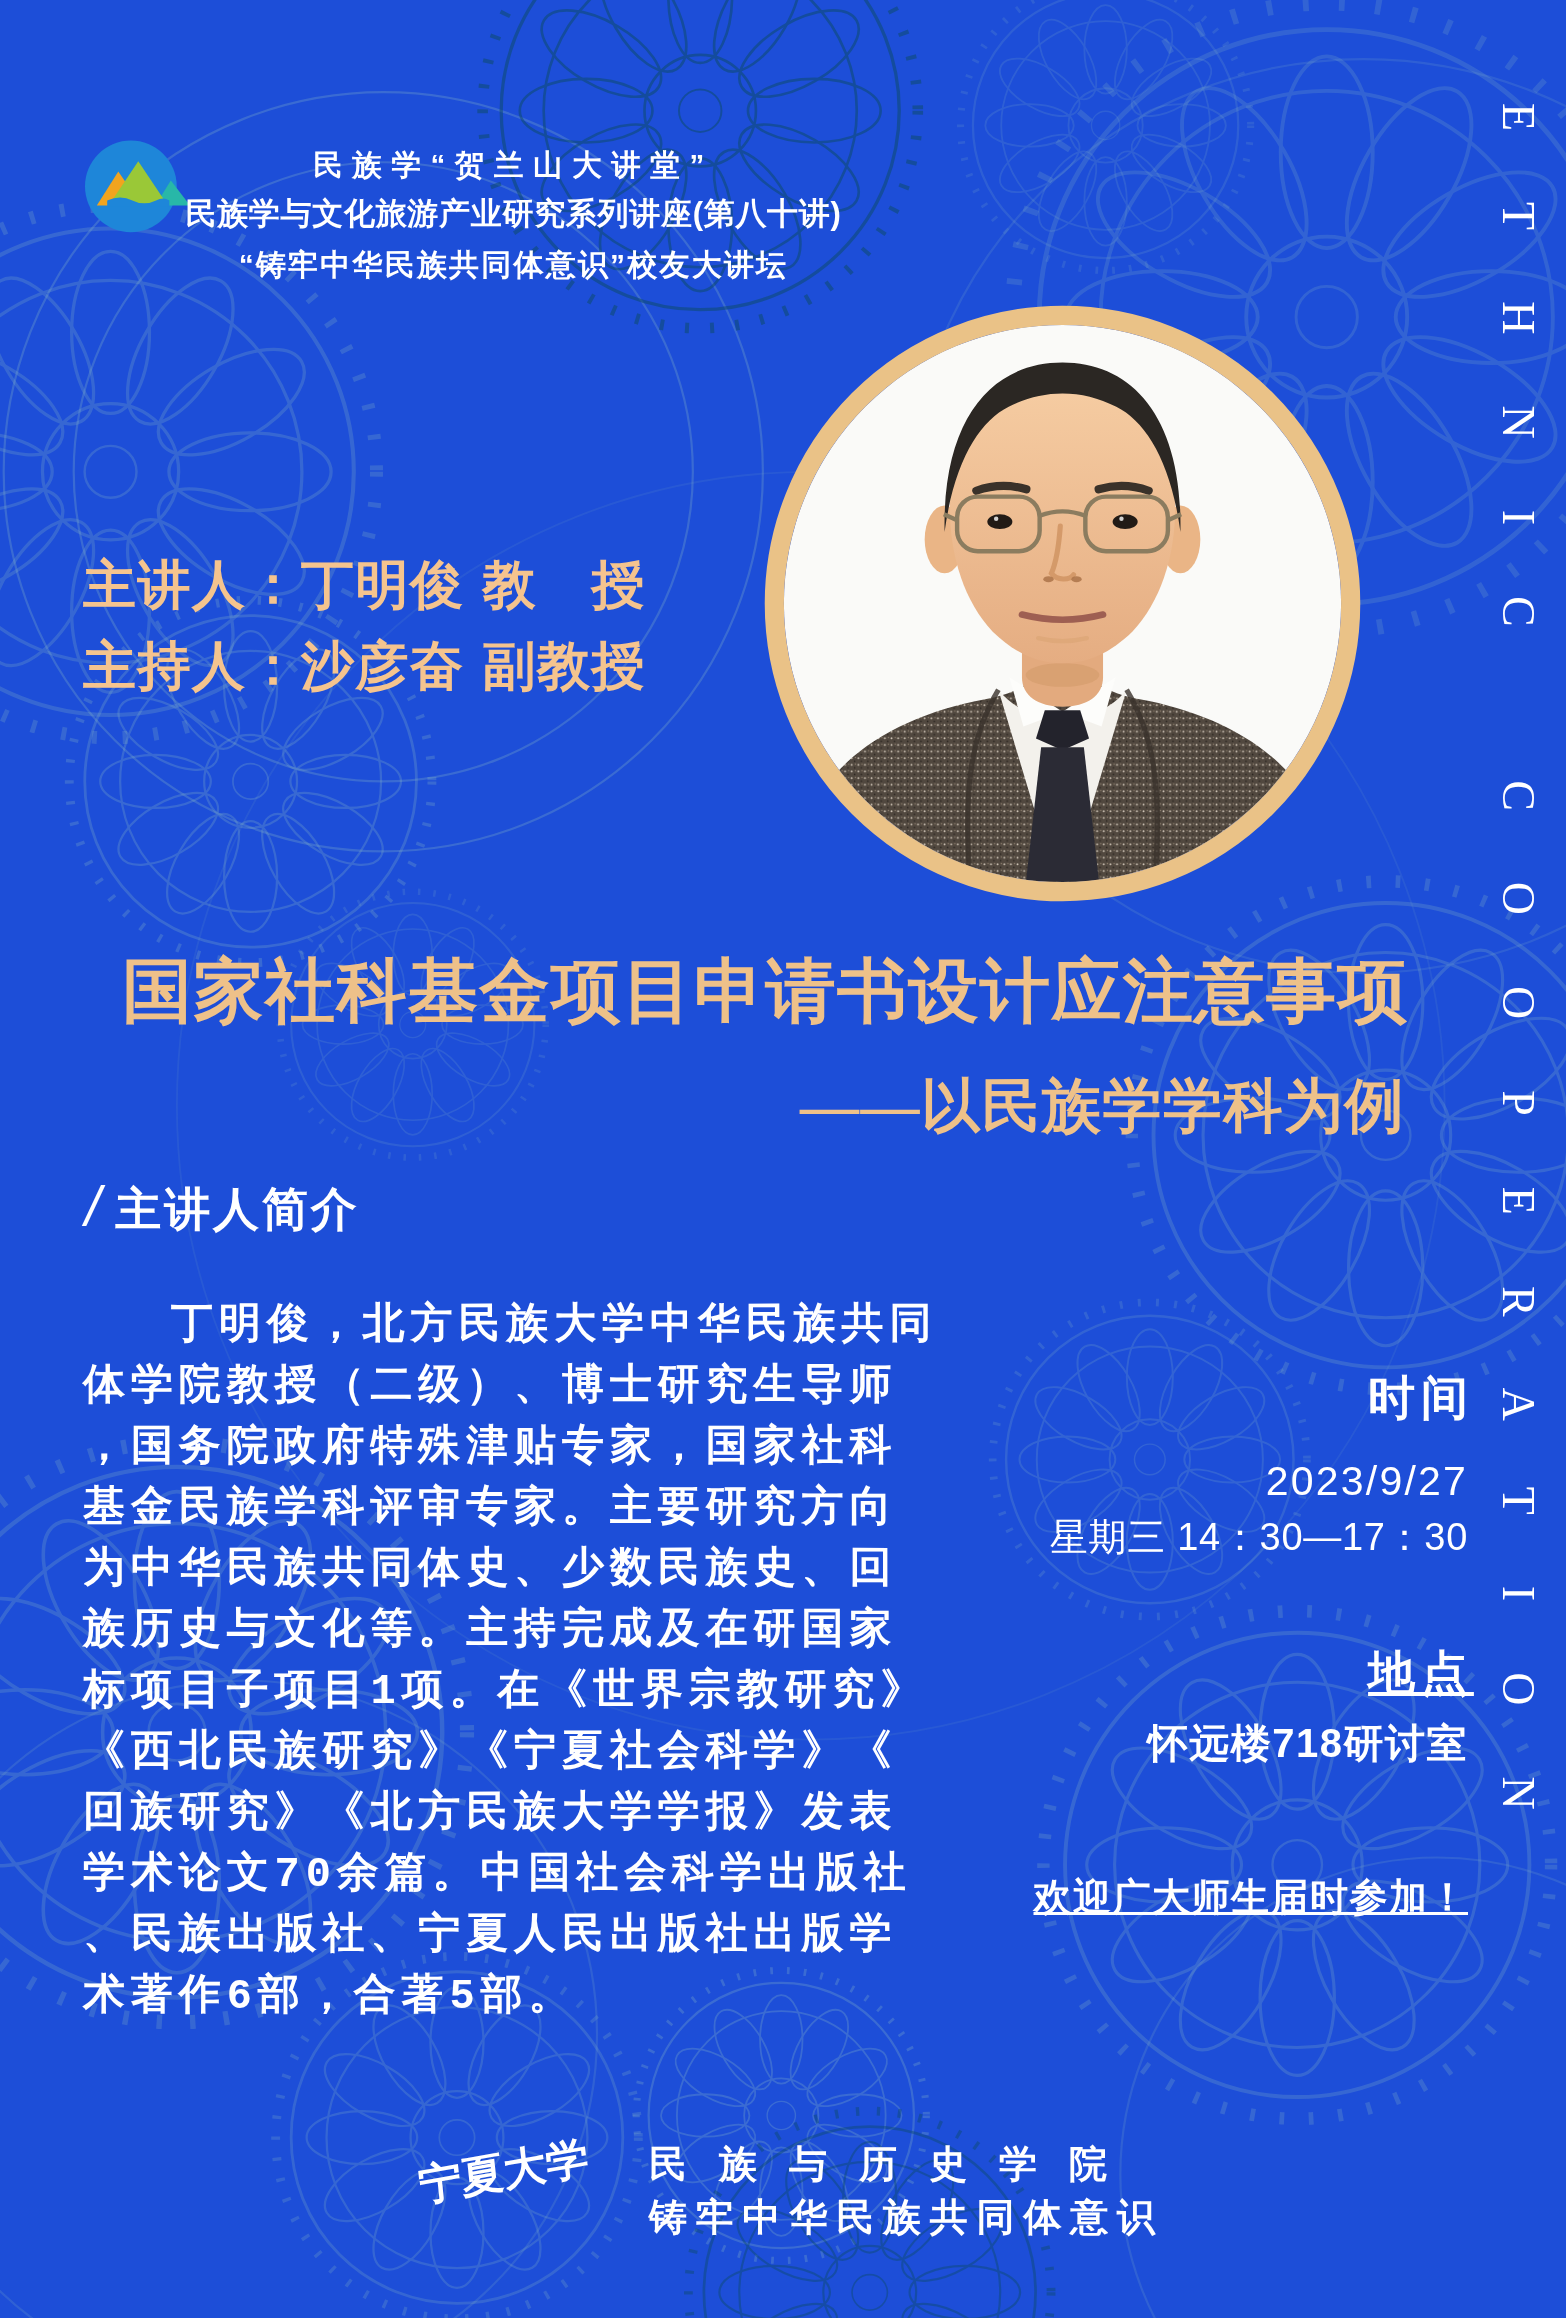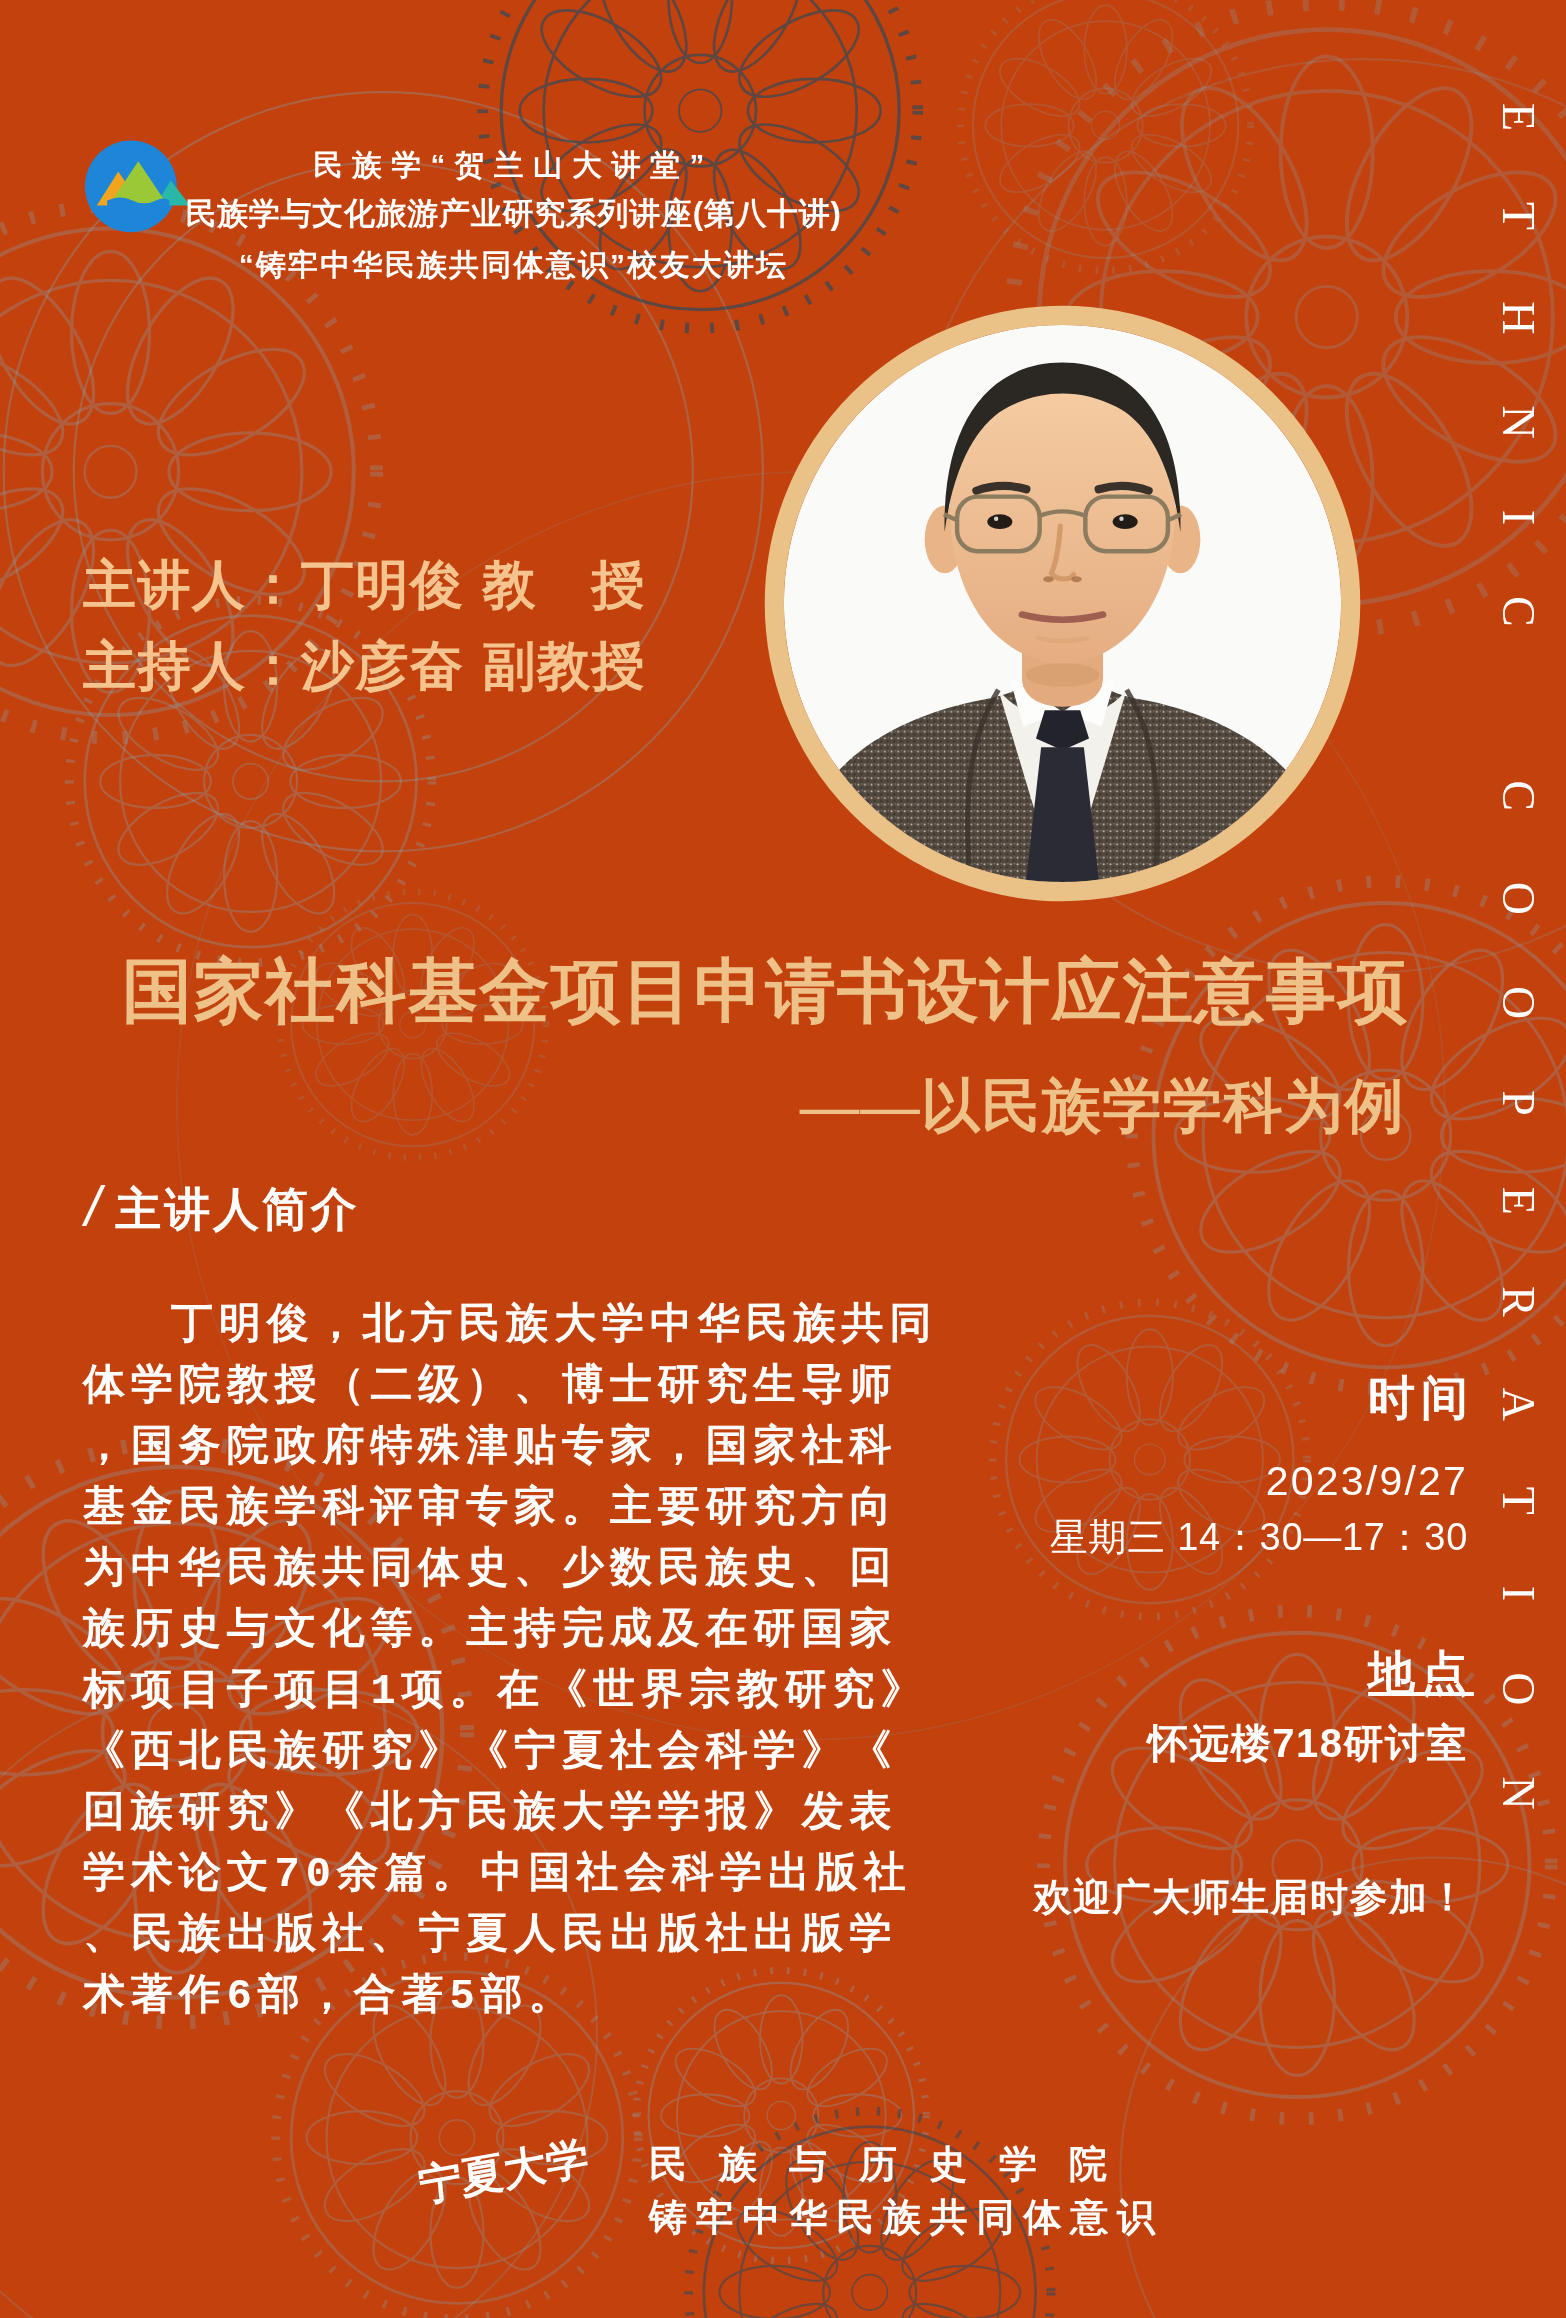--- a/index.html
+++ b/index.html
@@ -1,18 +1,18 @@
 <!DOCTYPE html>
 <html style="font-size:11.8px"><head>
 <meta charset="utf-8">
 <style>
   html,body { margin:0; padding:0; background:#0e4763; }
   .poster {
     position:relative; width:1567px; height:2319px;
-    background:#c2410c; overflow:hidden;
+    background:#1d4ed8; overflow:hidden;
     font-family:"Liberation Sans","DejaVu Sans",sans-serif;
     color:#ffffff;
   }
   .bg-svg { position:absolute; left:0; top:0; width:1567px; height:2319px; z-index:0; }
 
   
   .logo { position:absolute; left:85px; top:139px; width:111px; height:96px; z-index:2; }
   .header { position:absolute; left:182px; top:146px; width:663px; text-align:center; z-index:2; }
   .h1 { font-size:29.5px; font-weight:700; letter-spacing:9.6px; white-space:nowrap; }
   .h2 { font-size:31px; font-weight:700; letter-spacing:0.7px; margin-top:7.4px; white-space:nowrap; }
@@ -46,21 +46,21 @@
   .bio .ind { text-indent:88px; }
 
   
   .schedule { position:absolute; right:99px; top:1372px; z-index:2; text-align:right; }
   .sched-label { font-family:"Liberation Serif","DejaVu Serif",serif; font-weight:700;
     font-size:47px; letter-spacing:5.9px; margin-right:-5.9px; line-height:52px; }
   .sched-date { font-size:41px; font-weight:400; letter-spacing:2.2px; margin-top:34px; line-height:46px; }
   .sched-time { font-size:38px; font-weight:400; letter-spacing:0.7px; margin-top:11.8px; line-height:43px; white-space:pre; }
   .mt-place { margin-top:88px;text-decoration:underline; }
   .sched-place { font-size:40px; font-weight:700; letter-spacing:1.5px; margin-top:22px; line-height:44px; }
-  .welcome { font-size:38px; font-weight:700; letter-spacing:1.5px; margin-top:111px; line-height:43px; }
+  .welcome { font-size:38px; font-weight:700; letter-spacing:1.5px; margin-top:111px; line-height:43px;text-decoration:underline; }
 
   
   .footer-univ { position:absolute; left:422px; top:2158px; z-index:2;
     font-family:"Liberation Serif","DejaVu Serif",serif; font-weight:700;
     font-size:43px; transform:rotate(-10deg) skewX(-4deg); transform-origin:left bottom; white-space:nowrap; }
   .footer-orgs { position:absolute; left:649px; top:2142px; z-index:2;
     font-family:"Liberation Serif","DejaVu Serif",serif; font-weight:700; }
   .org1 { font-size:38px; letter-spacing:32px; line-height:44px; white-space:nowrap; }
   .org2 { font-size:38px; letter-spacing:8.8px; line-height:44px; margin-top:8.8px; white-space:nowrap; }
 

